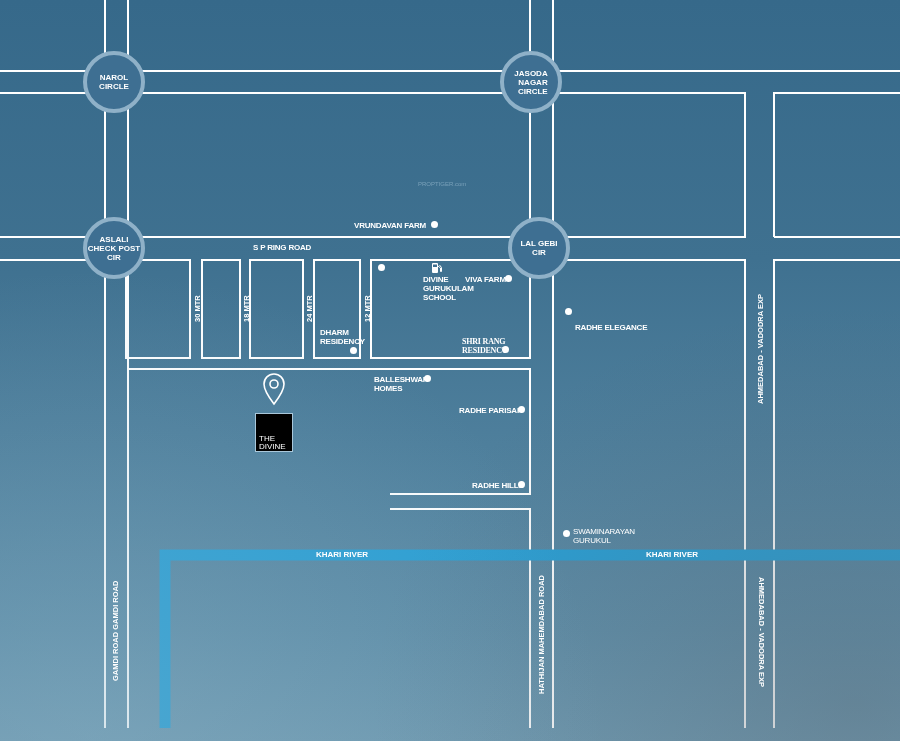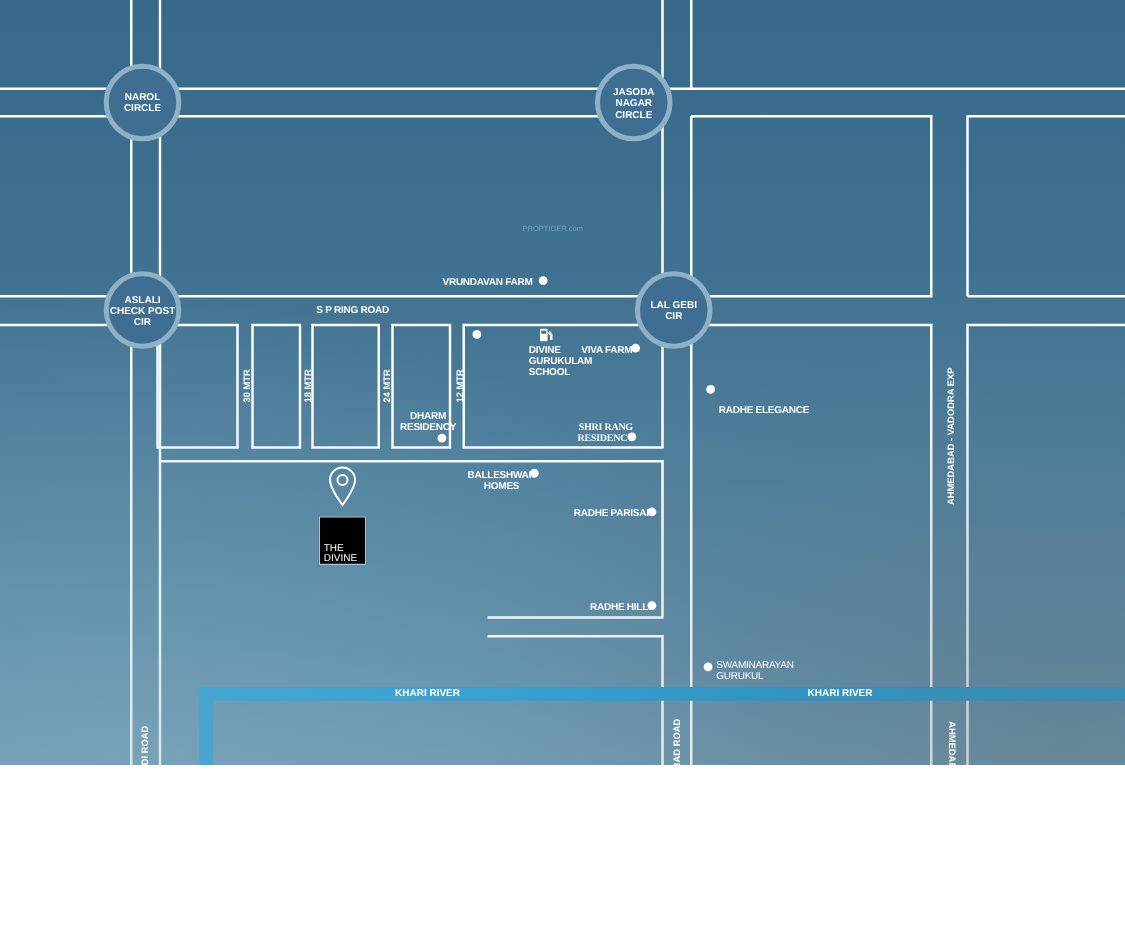--- a/index.html
+++ b/index.html
@@ -1,32 +1,32 @@
 <!DOCTYPE html>
 <html><head>
   <meta charset="utf-8">
   <style>
     html, body { margin: 0; padding: 0; }
     body { width: 900px; height: 741px; overflow: hidden; font-family: "DejaVu Sans Condensed", "Liberation Sans", sans-serif; }
     .map {
-      position: relative; width: 900px; height: 612px; overflow: hidden;
+      position: relative; width: 900px; height: 741px; overflow: hidden;
       background: linear-gradient(180deg, #36698a 0%, #3f7190 35%, #4e7f9c 60%, #5f8ea8 85%, #6e99b0 100%);
     }
     .map::after {
       content: ""; position: absolute; inset: 0; pointer-events: none;
       background: radial-gradient(ellipse at 10% 100%, rgba(140,180,200,0.35) 0%, rgba(140,180,200,0) 45%),
                   radial-gradient(ellipse at 95% 95%, rgba(90,100,110,0.35) 0%, rgba(90,100,110,0) 40%);
     }
     svg.roads { position: absolute; left: 0; top: 0; }
     .lbl {
       position: absolute; color: #ffffff; font-family: "Liberation Sans", sans-serif;
       font-size: 8px; font-weight: bold; line-height: 9px; letter-spacing: -0.2px;
       white-space: nowrap; text-transform: uppercase; z-index: 3;
     }
-    .lbl.right { text-align: center; }
+    .lbl.right { text-align: left; }
     .dot { position: absolute; width: 7px; height: 7px; border-radius: 50%; background: #ffffff; z-index: 3; }
     .circle {
       position: absolute; width: 54px; height: 54px; border-radius: 50%;
       background: #3e6f92; border: 4px solid #8fb1c8; box-sizing: content-box;
       display: flex; align-items: center; justify-content: center; text-align: center;
       color: #fff; font-family: "Liberation Sans", sans-serif; font-size: 8px; font-weight: bold; line-height: 9px;
       z-index: 4; white-space: pre-line;
     }
     .vlabel {
       position: absolute; color: #ffffff; font-family: "Liberation Sans", sans-serif; font-weight: bold;
@@ -94,21 +94,21 @@
 
     <g stroke="#2a9fd4" stroke-width="11" fill="none">
       <polyline points="165,728 165,555 900,555"></polyline>
     </g>
   </svg>
 
   <span class="watermark">PROPTIGER.com</span>
 
   <div class="circle" style="left:83px; top:51px;">NAROL
 CIRCLE</div>
-  <div class="circle" style="left:476px; top:51px;">JASODA
+  <div class="circle" style="left:500px; top:51px;text-align:right;">JASODA
 NAGAR
 CIRCLE</div>
   <div class="circle" style="left:83px; top:217px;">ASLALI
 CHECK POST
 CIR</div>
   <div class="circle" style="left:508px; top:217px;">LAL GEBI
 CIR</div>
 
   <span class="lbl" style="left:253px; top:243px;">S P RING ROAD</span>
   <span class="vlabel up" style="left:193px; top:322px;">30 MTR</span>

